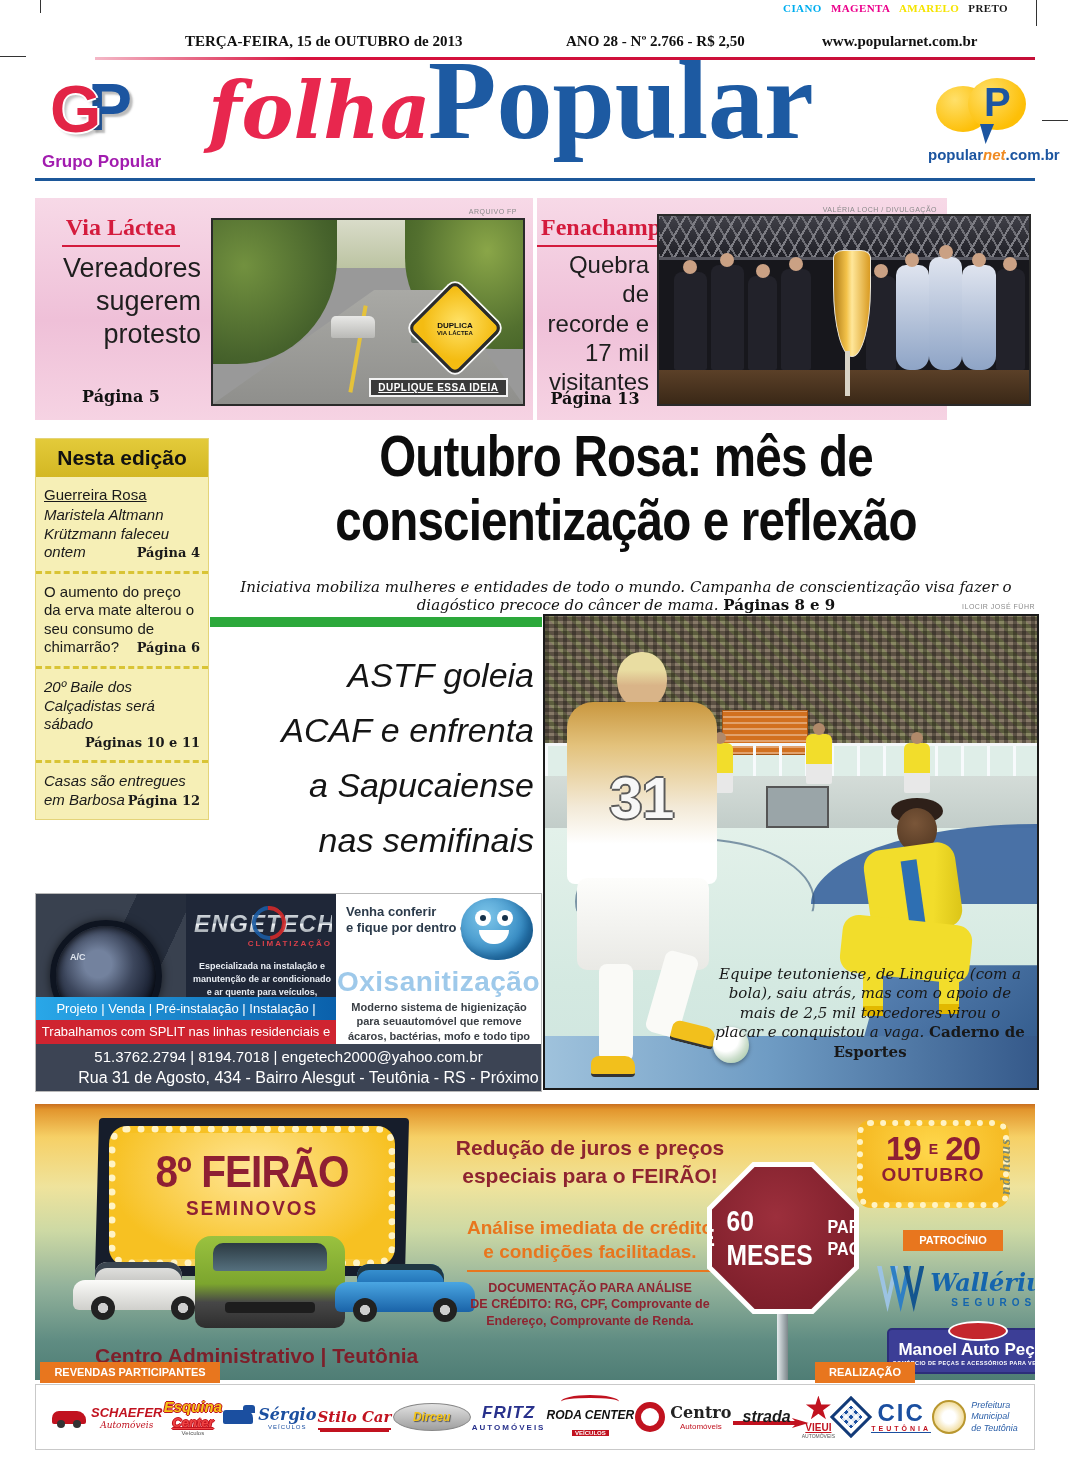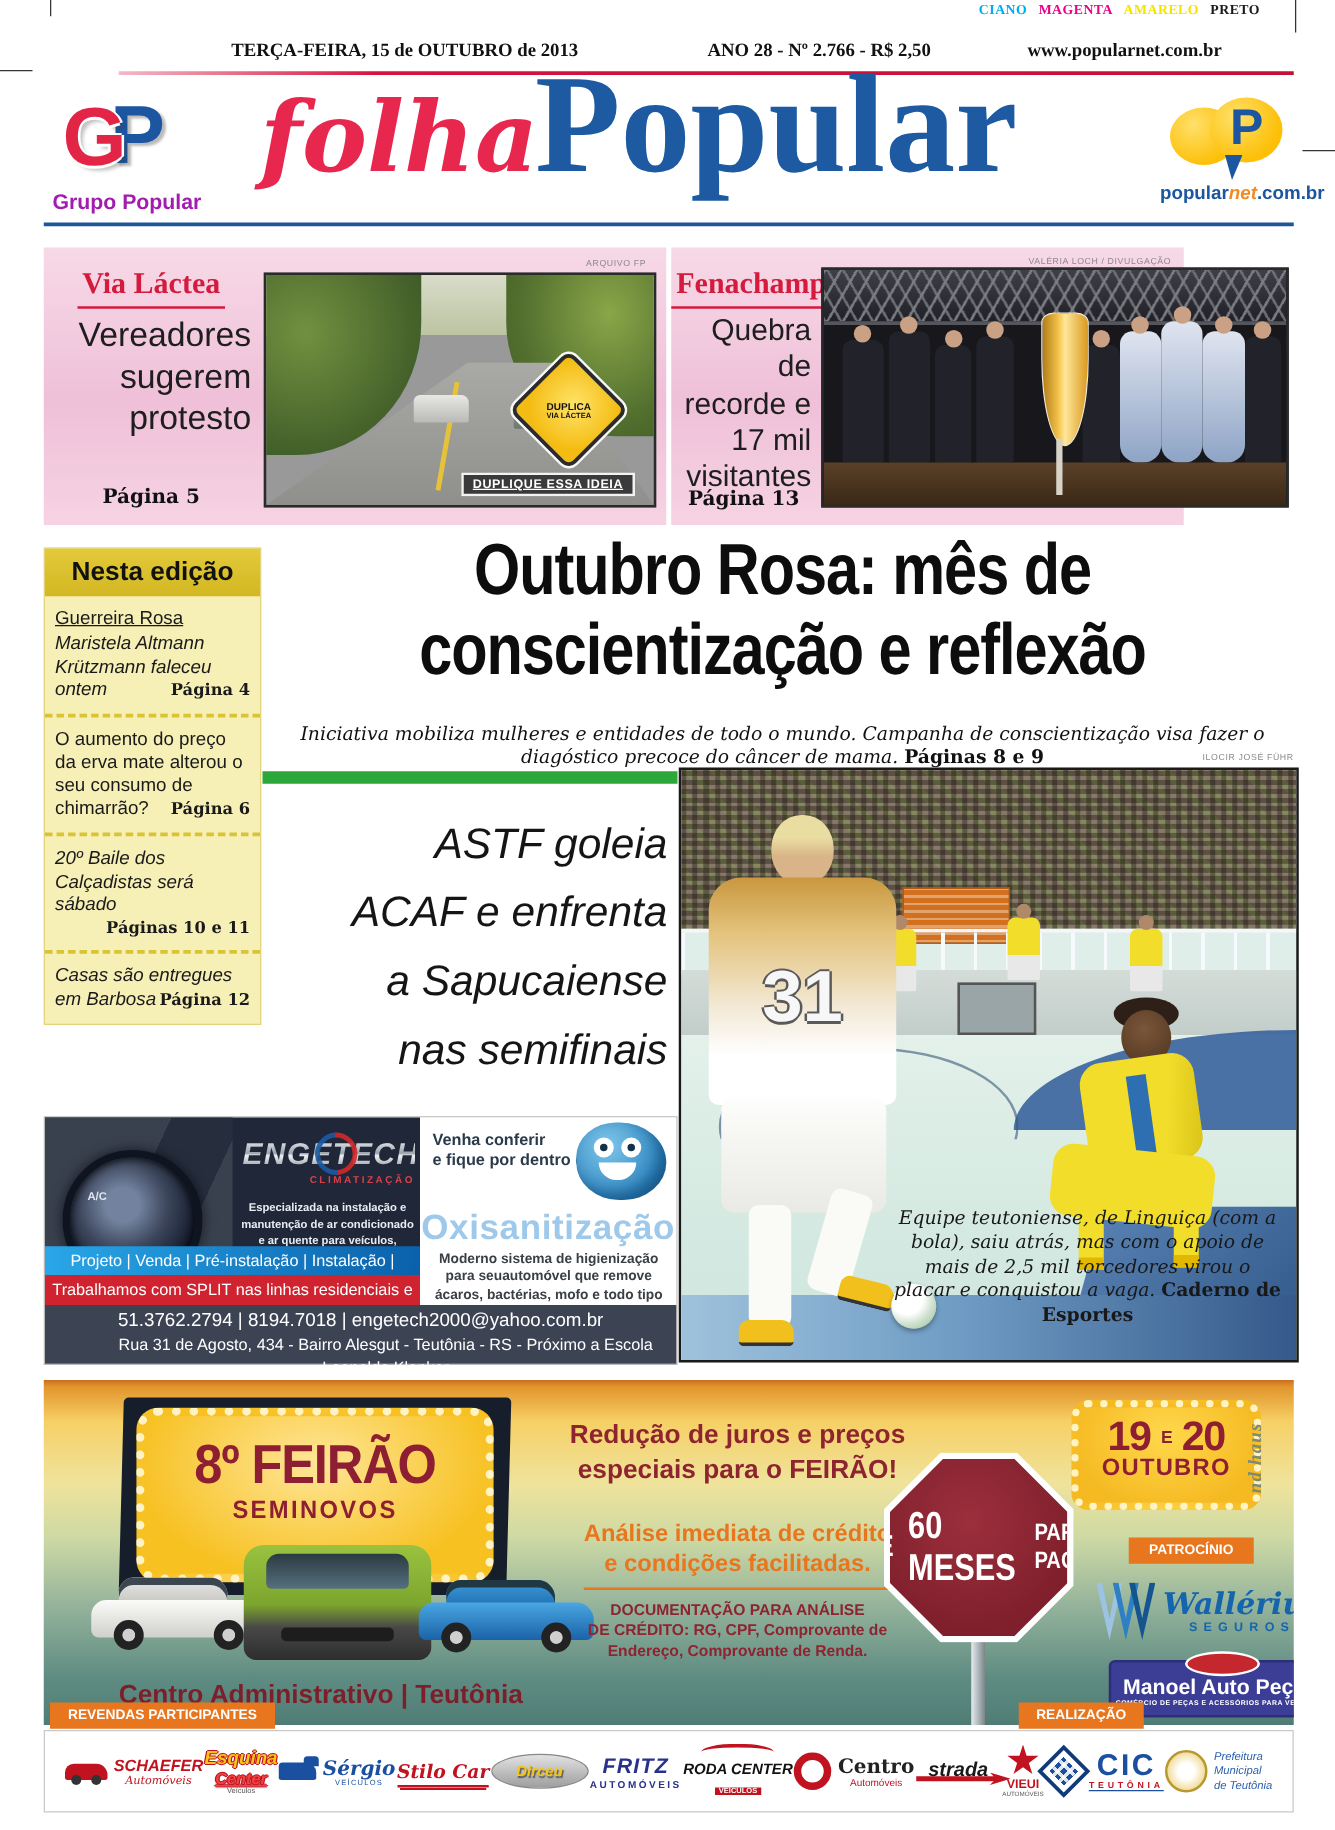--- a/index.html
+++ b/index.html
@@ -200,21 +200,21 @@
   .germ .eye{position:absolute;top:12px;width:16px;height:16px;border-radius:50%;background:#fff;}
   .germ .eye::after{content:"";position:absolute;left:5px;top:5px;width:6px;height:6px;border-radius:50%;background:#16324a;}
   .germ .e1{left:14px}.germ .e2{left:36px}
   .germ .mouth{position:absolute;left:18px;top:32px;width:30px;height:14px;border-radius:0 0 20px 20px;background:#fff;}
   .oxi-name{position:absolute;left:0;width:100%;top:72px;text-align:center;
       font:900 28px "Liberation Sans";color:#9ec9ea;letter-spacing:.5px;}
   .oxi-desc{position:absolute;left:8px;top:106px;width:190px;font:bold 11px "Liberation Sans";
       color:#3a3f45;text-align:center;line-height:1.3;}
   .eng-footer{position:absolute;left:0;top:150px;width:505px;height:47px;background:#3c4454;color:#fff;
       text-align:center;font:15px "Liberation Sans";padding-top:3px;box-sizing:border-box;line-height:1.35;}
-  .eng-footer .l2{font-size:13px;padding-left:40px;}
+  .eng-footer .l2{font-size:16px;padding-left:40px;}
 
   
   .feirao{left:35px;top:1104px;width:1000px;height:276px;overflow:hidden;
       background:linear-gradient(180deg,#c96f1f 0,#e2952d 2%,#f6d066 12%,#efe39c 30%,#cdd9a4 46%,#93b29b 66%,#5f8c82 86%,#4f7d75 100%);}
   .marq-back{position:absolute;left:62px;top:14px;width:310px;height:158px;background:#161d2b;
       transform:skewX(-1.5deg);border-radius:4px;}
   .marq{position:absolute;left:74px;top:22px;width:286px;height:140px;border-radius:18px;
       background:radial-gradient(ellipse at 50% 30%,#ffe697,#f7c122 75%);
       border:7px dotted #fff3c4;box-sizing:border-box;text-align:center;}
   .marq-t1{margin-top:14px;font:900 44px "Liberation Sans";color:#8e1f33;letter-spacing:-1px;
@@ -306,21 +306,21 @@
   .roda-s{font:bold 6px "Liberation Sans";color:#fff;background:#c1121f;display:inline-block;padding:0 3px;}
   .donut{width:18px;height:18px;border:6px solid #c1121f;border-radius:50%;}
   .centro-n{font:bold 16px "DejaVu Serif",serif;color:#222;}
   .centro-s{font:8px "Liberation Sans";color:#c1121f;}
   .strada-wrap{position:relative;padding:2px 10px;}
   .strada-sw{position:absolute;left:0;right:-8px;top:55%;height:10px;background:#c1121f;
       clip-path:polygon(0 30%,82% 30%,78% 0,100% 50%,78% 100%,82% 70%,0 70%);}
   .strada-n{position:relative;font:900 italic 16px "Liberation Sans";color:#1a1a1a;}
   .star{width:26px;height:26px;background:#c1121f;margin:0 auto;
       clip-path:polygon(50% 0,61% 35%,98% 35%,68% 57%,79% 91%,50% 70%,21% 91%,32% 57%,2% 35%,39% 35%);}
-  .vieui-n{font:900 10px "Liberation Sans";color:#c1121f;}
+  .vieui-n{font:900 10px "Liberation Sans";color:#c1121f;text-decoration:underline;}
   .vieui-s{font:5px "Liberation Sans";color:#555;}
   .cic-d{width:30px;height:30px;background:#1b4fa0;transform:rotate(45deg);border:3px solid #123a78;
       background-image:repeating-linear-gradient(0deg,rgba(255,255,255,.85) 0 3px,transparent 3px 7px),
       repeating-linear-gradient(90deg,rgba(255,255,255,.85) 0 3px,transparent 3px 7px);background-clip:content-box;padding:4px;box-sizing:border-box;}
   .cic-n{font:900 24px "Liberation Sans";color:#1b4fa0;letter-spacing:2px;line-height:1;}
   .cic-s{font:bold 7px "Liberation Sans";color:#c1121f;letter-spacing:3px;border-bottom:1px solid #1b4fa0;}
   .crest{width:30px;height:30px;border-radius:50%;background:radial-gradient(#fff 30%,#e8c55a);
       border:2px solid #b9972f;}
   .pref{font:italic 9px "Liberation Sans";color:#2b5fa8;text-align:left;line-height:1.25;}
 </style>

